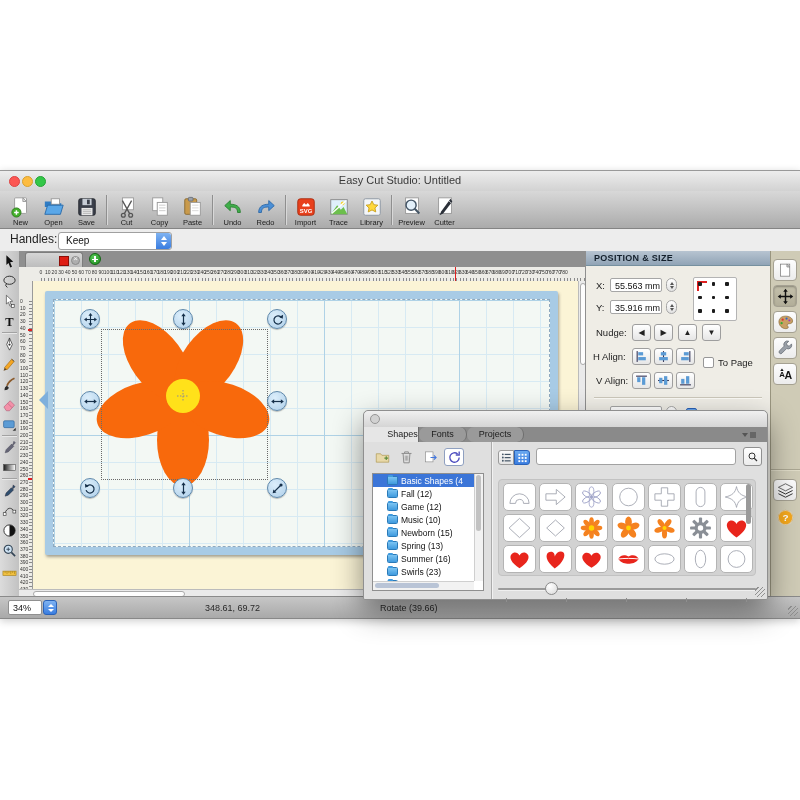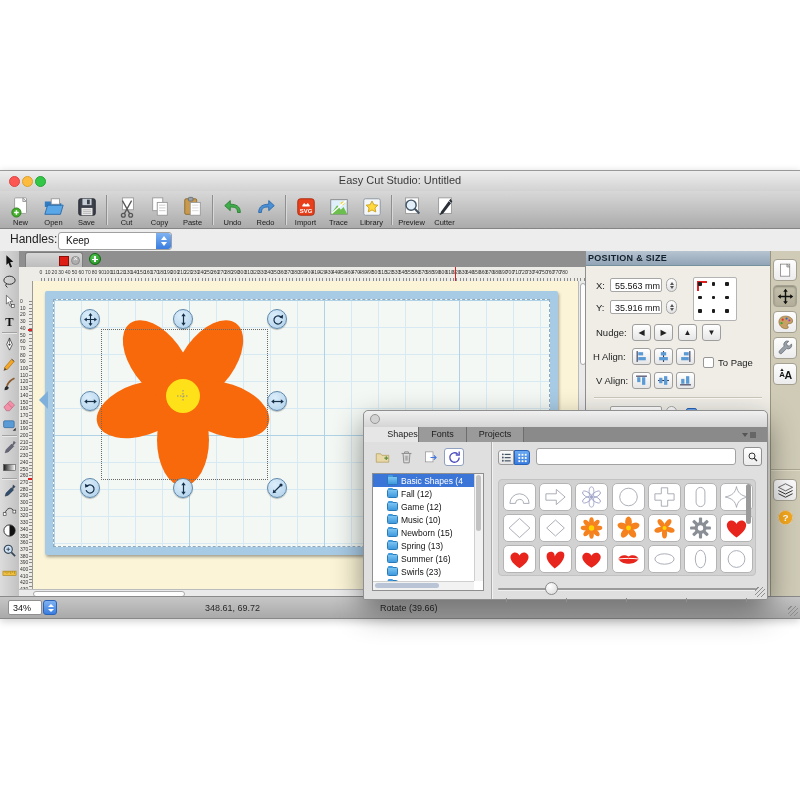--- a/index.html
+++ b/index.html
@@ -72,21 +72,21 @@
   .handle svg{width:13px;height:13px;}
   .collapsearrow{position:absolute;left:6px;top:110px;width:0;height:0;
     border-top:9px solid transparent;border-bottom:9px solid transparent;border-right:9px solid #7FB0DC;}
   .vscroll{position:absolute;right:0;top:0;width:7px;height:308px;background:#eaeaea;border-left:1px solid #bbb;box-sizing:border-box;}
   .vscroll .thumb{position:absolute;left:1px;top:2px;width:4px;height:80px;background:#fdfdfd;border:1px solid #aaa;border-radius:3px;}
   .hscroll{position:absolute;left:0;top:338px;width:566px;height:7px;background:#eaeaea;border-top:1px solid #bbb;box-sizing:border-box;}
   .hscroll .thumb{position:absolute;left:14px;top:1px;width:150px;height:4px;background:#fdfdfd;border:1px solid #aaa;border-radius:3px;}
   
   .rightpanel{position:absolute;left:585px;top:80px;width:185px;height:345px;background:#EFEDE6;border-left:1px solid #8f8f8f;box-sizing:border-box;}
   .pheader{position:absolute;left:0;top:0;width:100%;height:15px;background:linear-gradient(#b7c4d1,#91a4b6);
-    border-bottom:1px solid #76909f;font-size:9px;font-weight:bold;color:#14202c;line-height:15px;padding-left:2px;box-sizing:border-box;letter-spacing:.3px;}
+    border-bottom:1px solid #76909f;font-size:9px;font-weight:bold;color:#14202c;line-height:15px;padding-left:8px;box-sizing:border-box;letter-spacing:.3px;}
   .plabel{position:absolute;font-size:9.5px;color:#222;}
   .pinput{position:absolute;width:52px;height:14px;background:#fff;border:1px solid #a6a6a6;border-radius:2px;
     font-size:9px;color:#111;line-height:14px;padding-left:4px;box-sizing:border-box;}
   .pstep{position:absolute;width:11px;height:14px;background:linear-gradient(#fff,#e2e2e2);border:1px solid #a6a6a6;border-radius:6px;box-sizing:border-box;}
   .pstep:before{content:"";position:absolute;left:2.5px;top:2.5px;border-left:2.5px solid transparent;border-right:2.5px solid transparent;border-bottom:3px solid #555;}
   .pstep:after{content:"";position:absolute;left:2.5px;bottom:2.5px;border-left:2.5px solid transparent;border-right:2.5px solid transparent;border-top:3px solid #555;}
   .anchorbox{position:absolute;left:107px;top:26px;width:42px;height:42px;background:#fff;border:1px solid #b4b4b4;border-radius:2px;}
   .adot{position:absolute;width:3.5px;height:3.5px;background:#1c1c1c;border-radius:1px;}
   .acorner{position:absolute;left:3px;top:3px;width:8px;height:8px;border-left:2px solid #e02020;border-top:2px solid #e02020;}
   .pbtn{position:absolute;width:19px;height:17px;background:linear-gradient(#ffffff,#e6e6e6);border:1px solid #9e9e9e;border-radius:3px;
@@ -115,21 +115,21 @@
   
   .library{position:absolute;left:363px;top:410px;width:405px;height:190px;background:#E2E2E2;border:1px solid #8f8f8f;
     border-radius:5px 5px 2px 2px;box-shadow:0 12px 30px rgba(0,0,0,.45);box-sizing:border-box;}
   .lib-title{position:absolute;left:0;top:0;right:0;height:16px;background:linear-gradient(#f0f0f0,#d5d5d5);
     border-bottom:1px solid #adadad;border-radius:5px 5px 0 0;}
   .lib-close{position:absolute;left:6px;top:3px;width:10px;height:10px;border-radius:50%;background:#d2d2d2;border:1px solid #969696;box-sizing:border-box;}
   .lib-titletext{position:absolute;left:0;right:0;top:2px;text-align:center;font-size:10px;color:#3a3a3a;}
   .lib-tabs{position:absolute;left:0;top:16px;right:0;height:15px;background:#8a8a8a;border-bottom:1px solid #6e6e6e;}
   .ltab{position:absolute;top:0;height:15px;font-size:9px;color:#1c1c1c;text-align:center;line-height:15px;border-right:1px solid #6e6e6e;box-sizing:border-box;}
   .ltab.active{background:#e6e6e6;}
-  .ltab.inactive{background:#9a9a9a;}
+  .ltab.inactive{background:#9a9a9a;border-radius:7px;}
   .lib-collapse{position:absolute;right:10px;top:4px;width:16px;height:8px;}
   .lib-body{position:absolute;left:0;top:31px;right:0;bottom:0;background:#DFDFDF;border-radius:0 0 2px 2px;}
   .lbtn{position:absolute;width:20px;height:18px;display:flex;align-items:center;justify-content:center;border-radius:3px;}
   .lbtn svg{width:15px;height:15px;}
   .lbtn.boxed{background:#fff;border:1px solid #8fa0c0;box-sizing:border-box;}
   .tree{position:absolute;left:8px;top:31px;width:112px;height:118px;background:#fff;border:1px solid #8f8f8f;overflow:hidden;box-sizing:border-box;}
   .trow{position:relative;height:13px;font-size:8.5px;color:#111;white-space:nowrap;overflow:hidden;}
   .trow.sel{background:#3B75D8;color:#fff;}
   .trow .folder{position:absolute;left:14px;top:2px;width:11px;height:8.5px;background:linear-gradient(#7cc4f2,#3f9ade);border:1px solid #2a7ab8;border-radius:1.5px;box-sizing:border-box;}
   .trow .folder:before{content:"";position:absolute;left:0;top:-2.4px;width:5px;height:2px;background:#3f9ade;border-radius:1px 1px 0 0;}

